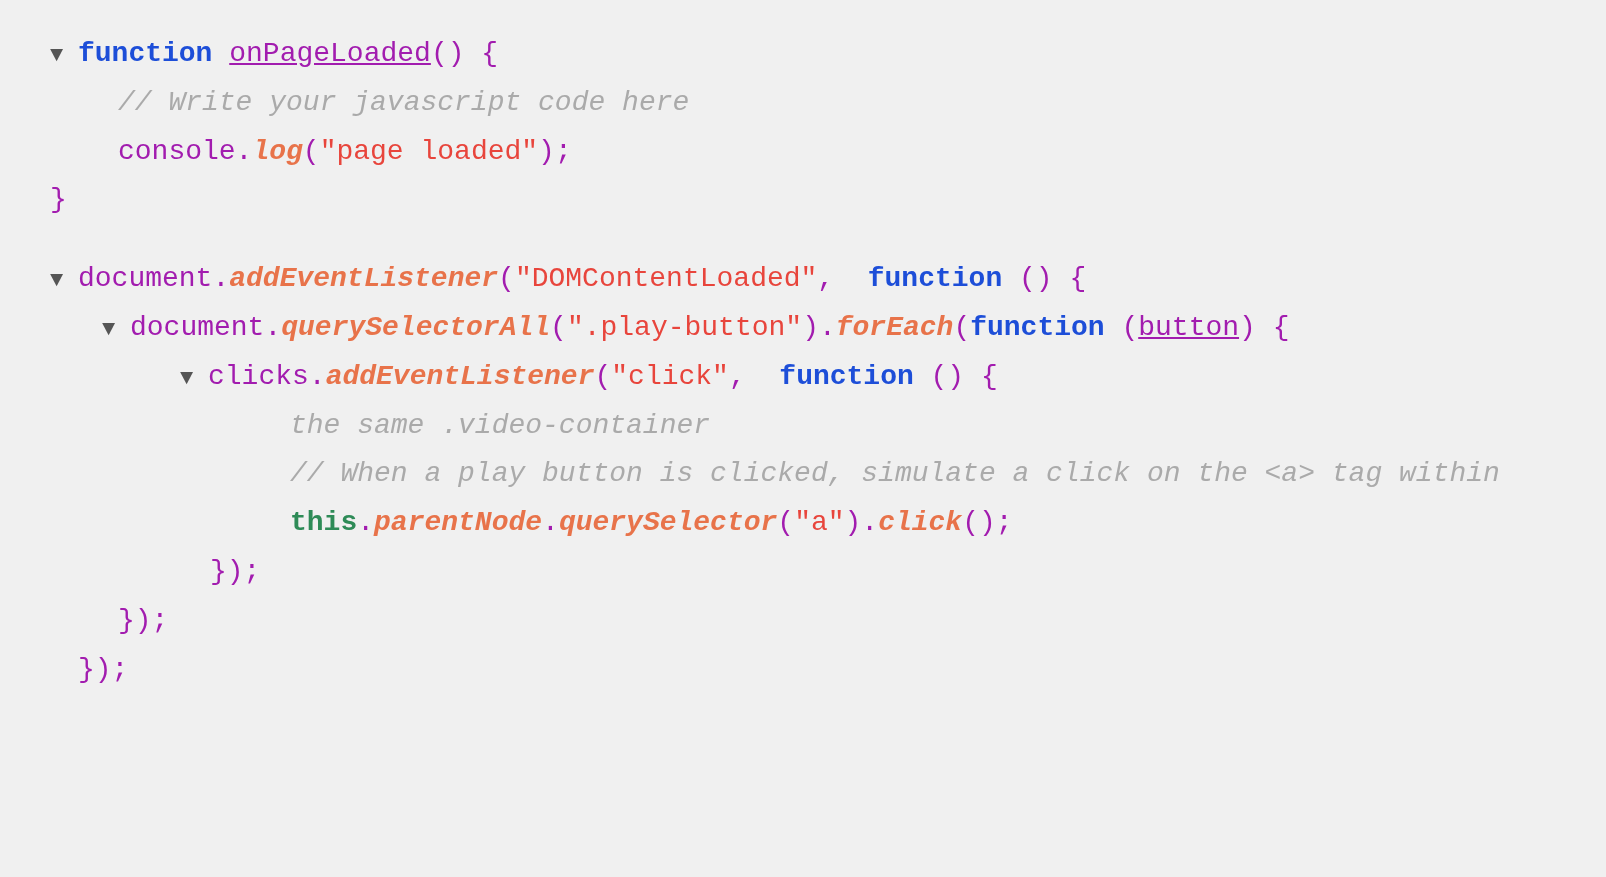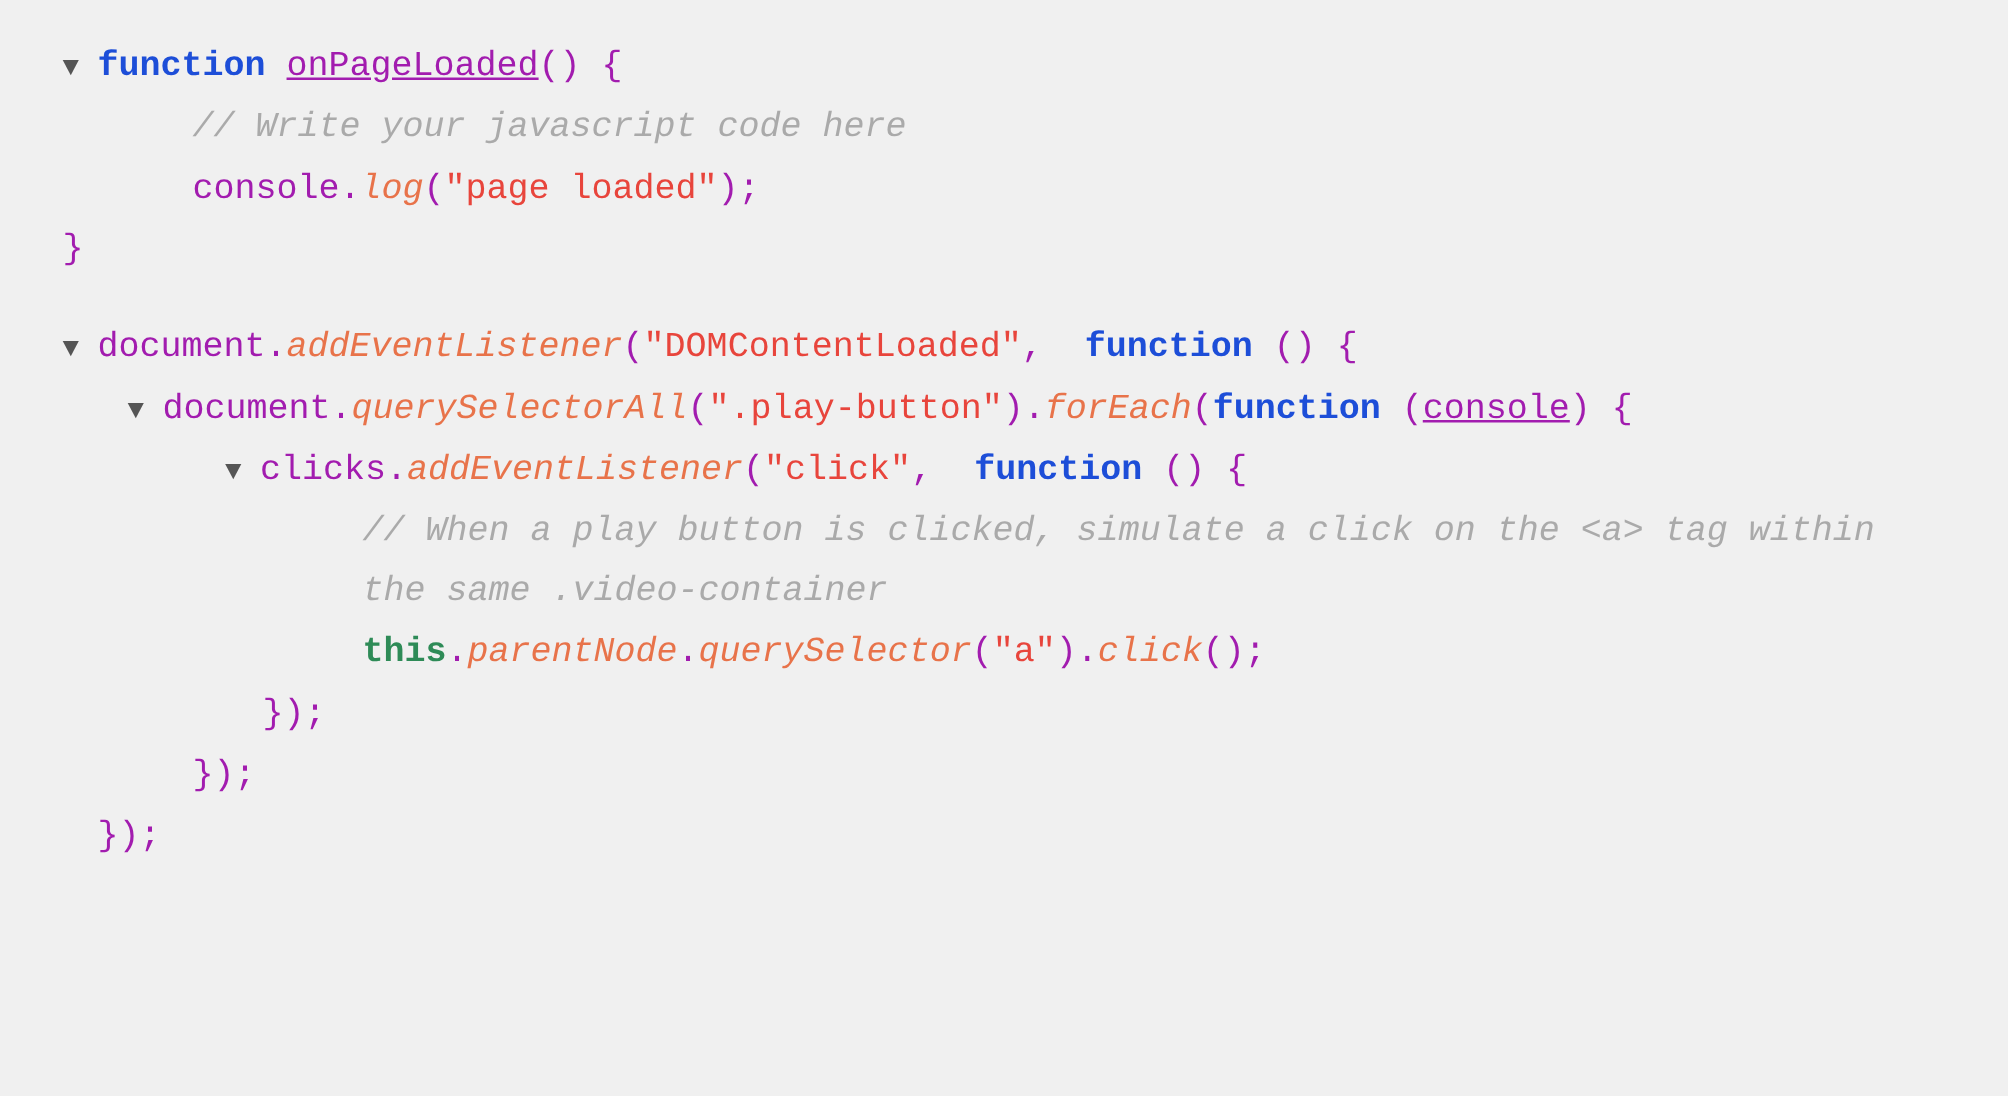--- a/index.html
+++ b/index.html
@@ -34,27 +34,27 @@
       display: inline-block;
       width: 28px;
       color: #555;
       cursor: pointer;
       font-size: 22px;
       user-select: none;
       flex-shrink: 0;
     }
 
     .indent-0 { margin-left: 0px; }
-    .indent-1 { margin-left: 104px; }
+    .indent-1 { margin-left: 68px; }
     .indent-2 { margin-left: 160px; }
     .indent-3 { margin-left: 240px; }
 
     .kw-function { color: #1d4ed8; font-weight: bold; }
     .kw-this { color: #2e8b57; font-weight: bold; }
-    .fn-name { color: #e8734a; font-style: italic; font-weight: normal; }
+    .fn-name { color: #e8734a; font-style: italic; font-weight: bold; }
     .string { color: #e8453c; }
     .plain { color: #a21caf; }
     .comment { color: #aaa; font-style: italic; }
 
     .section-gap {
       height: 30px;
     }
 
     .underline {
       text-decoration: underline;
@@ -107,41 +107,41 @@
     <span class="toggle" style="margin-left:52px;">▼</span>
     <span class="plain">document.</span>
     <span class="fn-name">querySelectorAll</span>
     <span class="plain">(</span>
     <span class="string">".play-button"</span>
     <span class="plain">).</span>
     <span class="fn-name">forEach</span>
     <span class="plain">(</span>
     <span class="kw-function">function</span>
     <span class="plain"> (</span>
-    <span class="plain underline">console</span>
+    <span class="plain underline">button</span>
     <span class="plain">) {</span>
   </div>
 
   <div class="line">
     <span class="toggle" style="margin-left:130px;">▼</span>
     <span class="plain">clicks.</span>
     <span class="fn-name">addEventListener</span>
     <span class="plain">(</span>
     <span class="string">"click"</span>
     <span class="plain">,  </span>
     <span class="kw-function">function</span>
     <span class="plain"> () {</span>
   </div>
 
   <div class="line indent-3">
-    <span class="comment">// When a play button is clicked, simulate a click on the &lt;a&gt; tag within</span>
+    <span class="comment">the same .video-container</span>
   </div>
 
   <div class="line indent-3">
-    <span class="comment">the same .video-container</span>
+    <span class="comment">// When a play button is clicked, simulate a click on the &lt;a&gt; tag within</span>
   </div>
 
   <div class="line indent-3">
     <span class="kw-this">this</span>
     <span class="plain">.</span>
     <span class="fn-name">parentNode</span>
     <span class="plain">.</span>
     <span class="fn-name">querySelector</span>
     <span class="plain">(</span>
     <span class="string">"a"</span>

